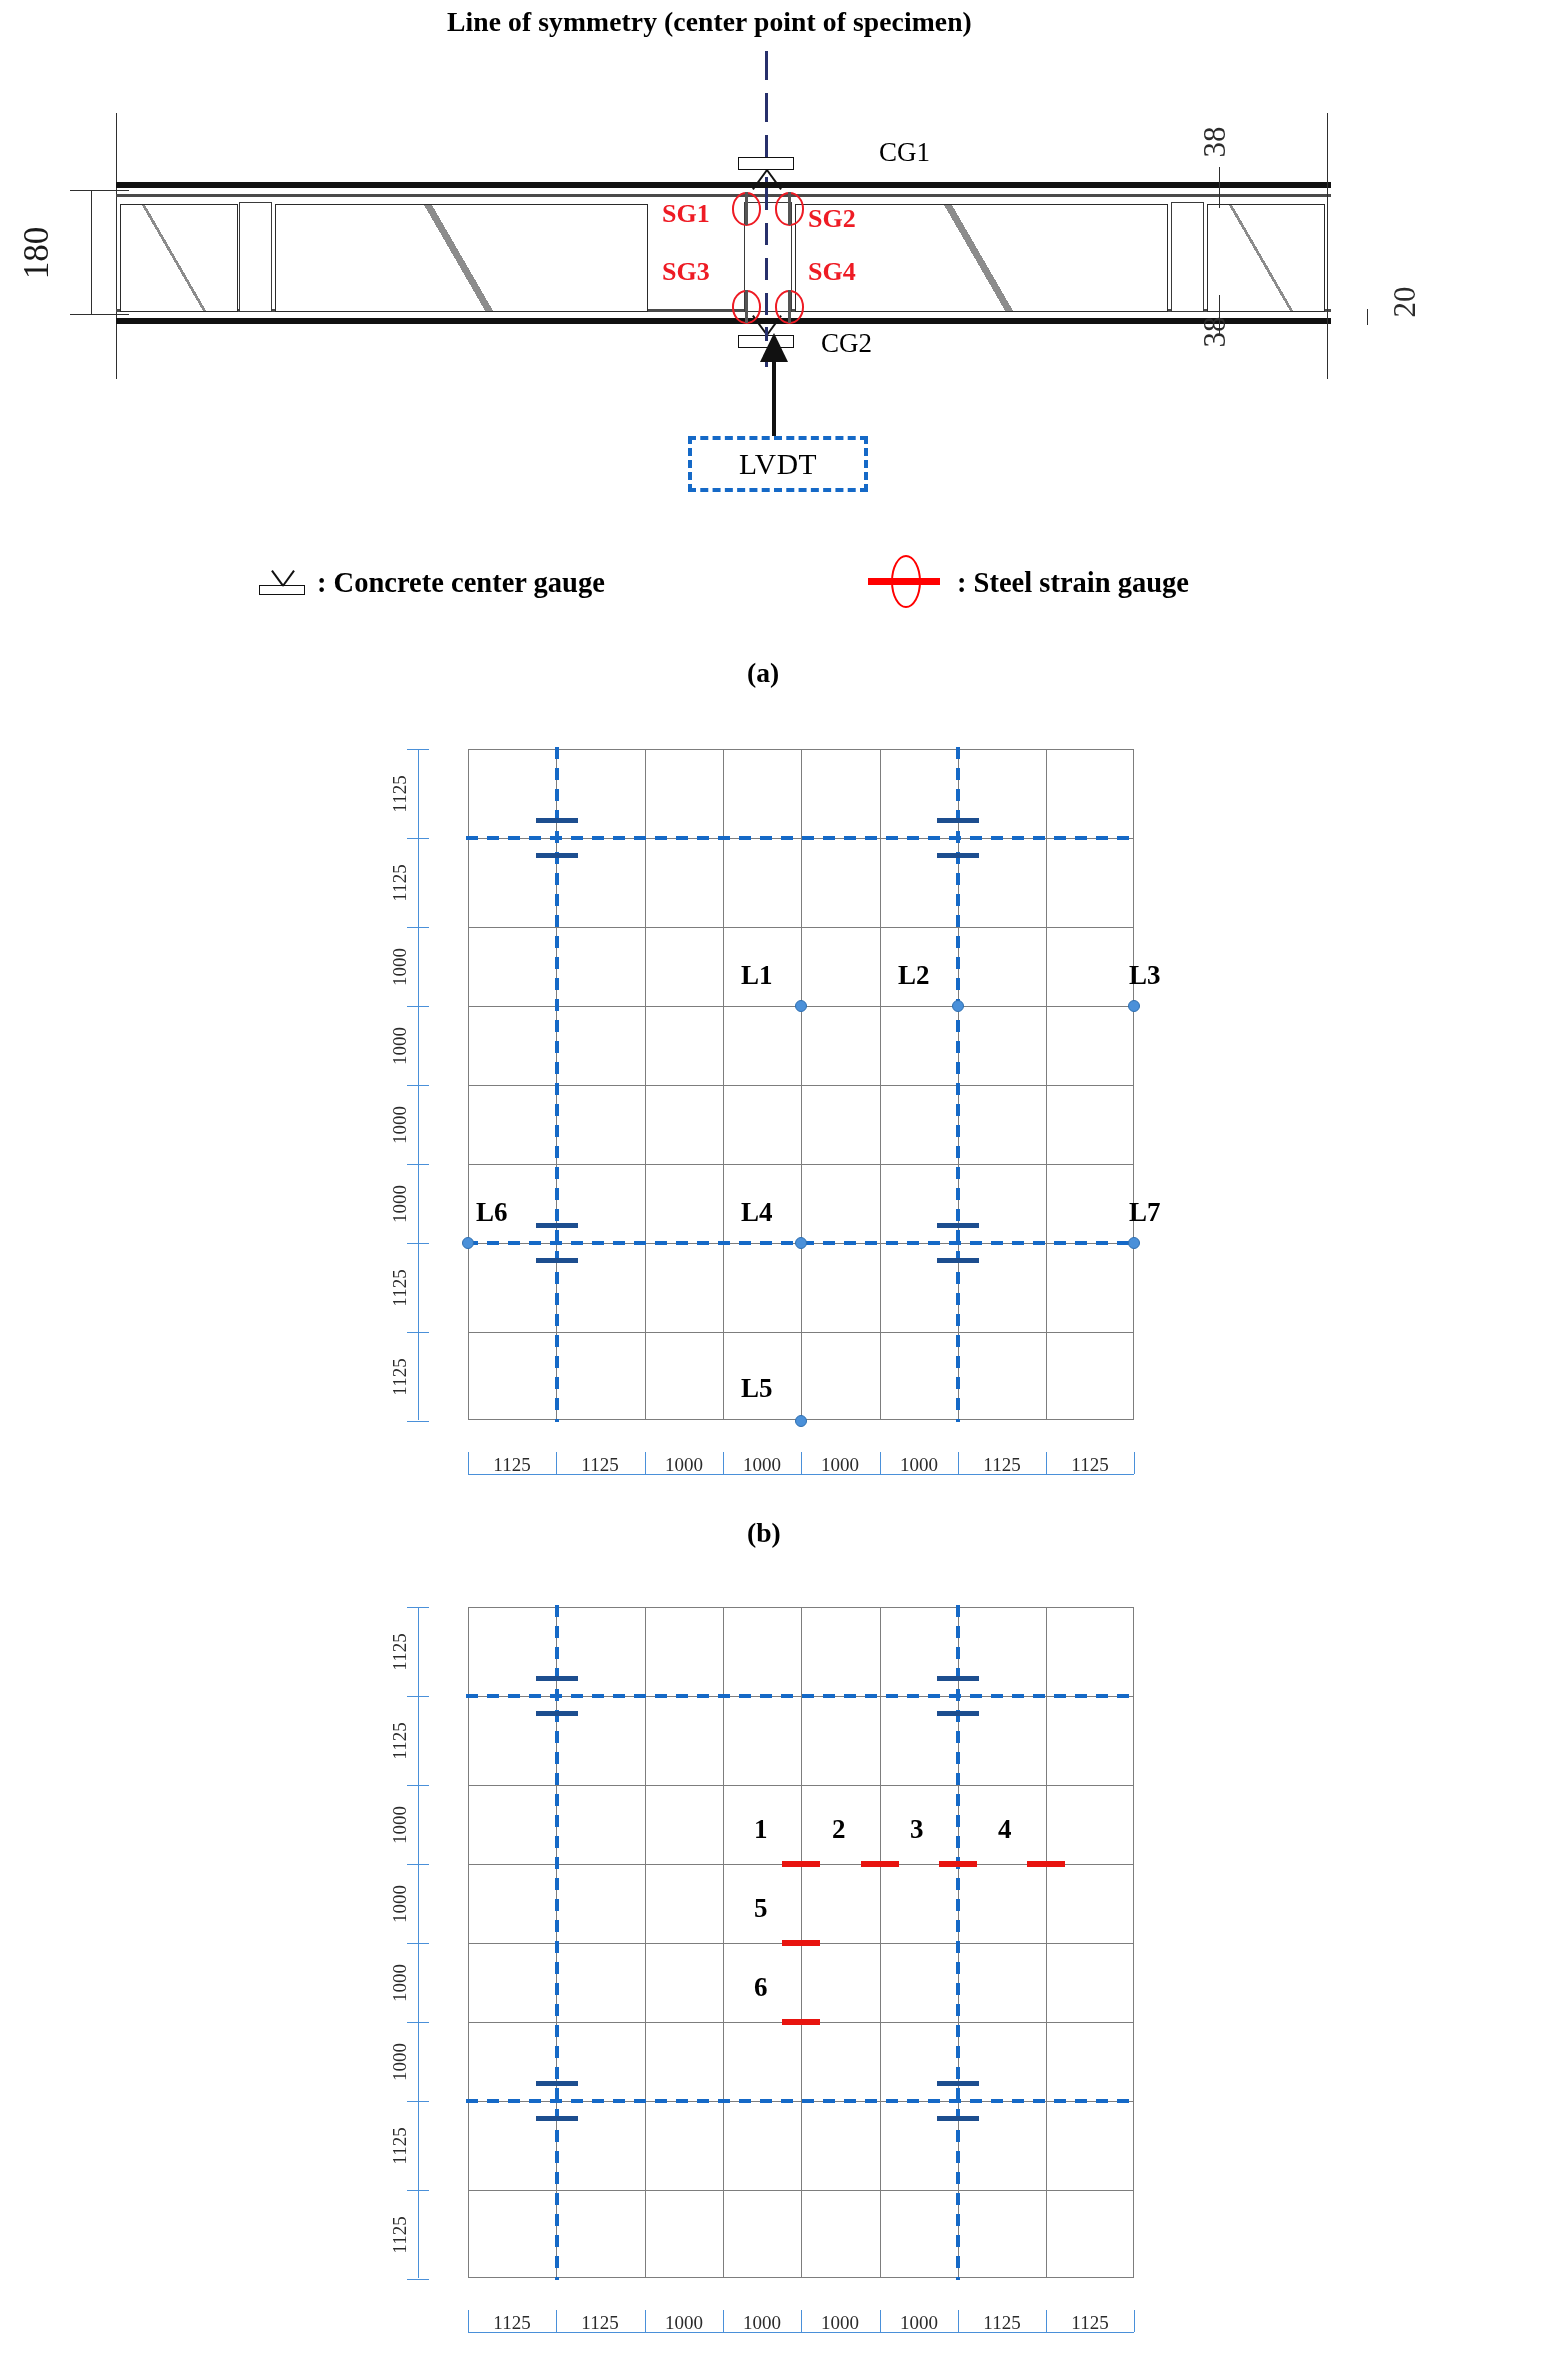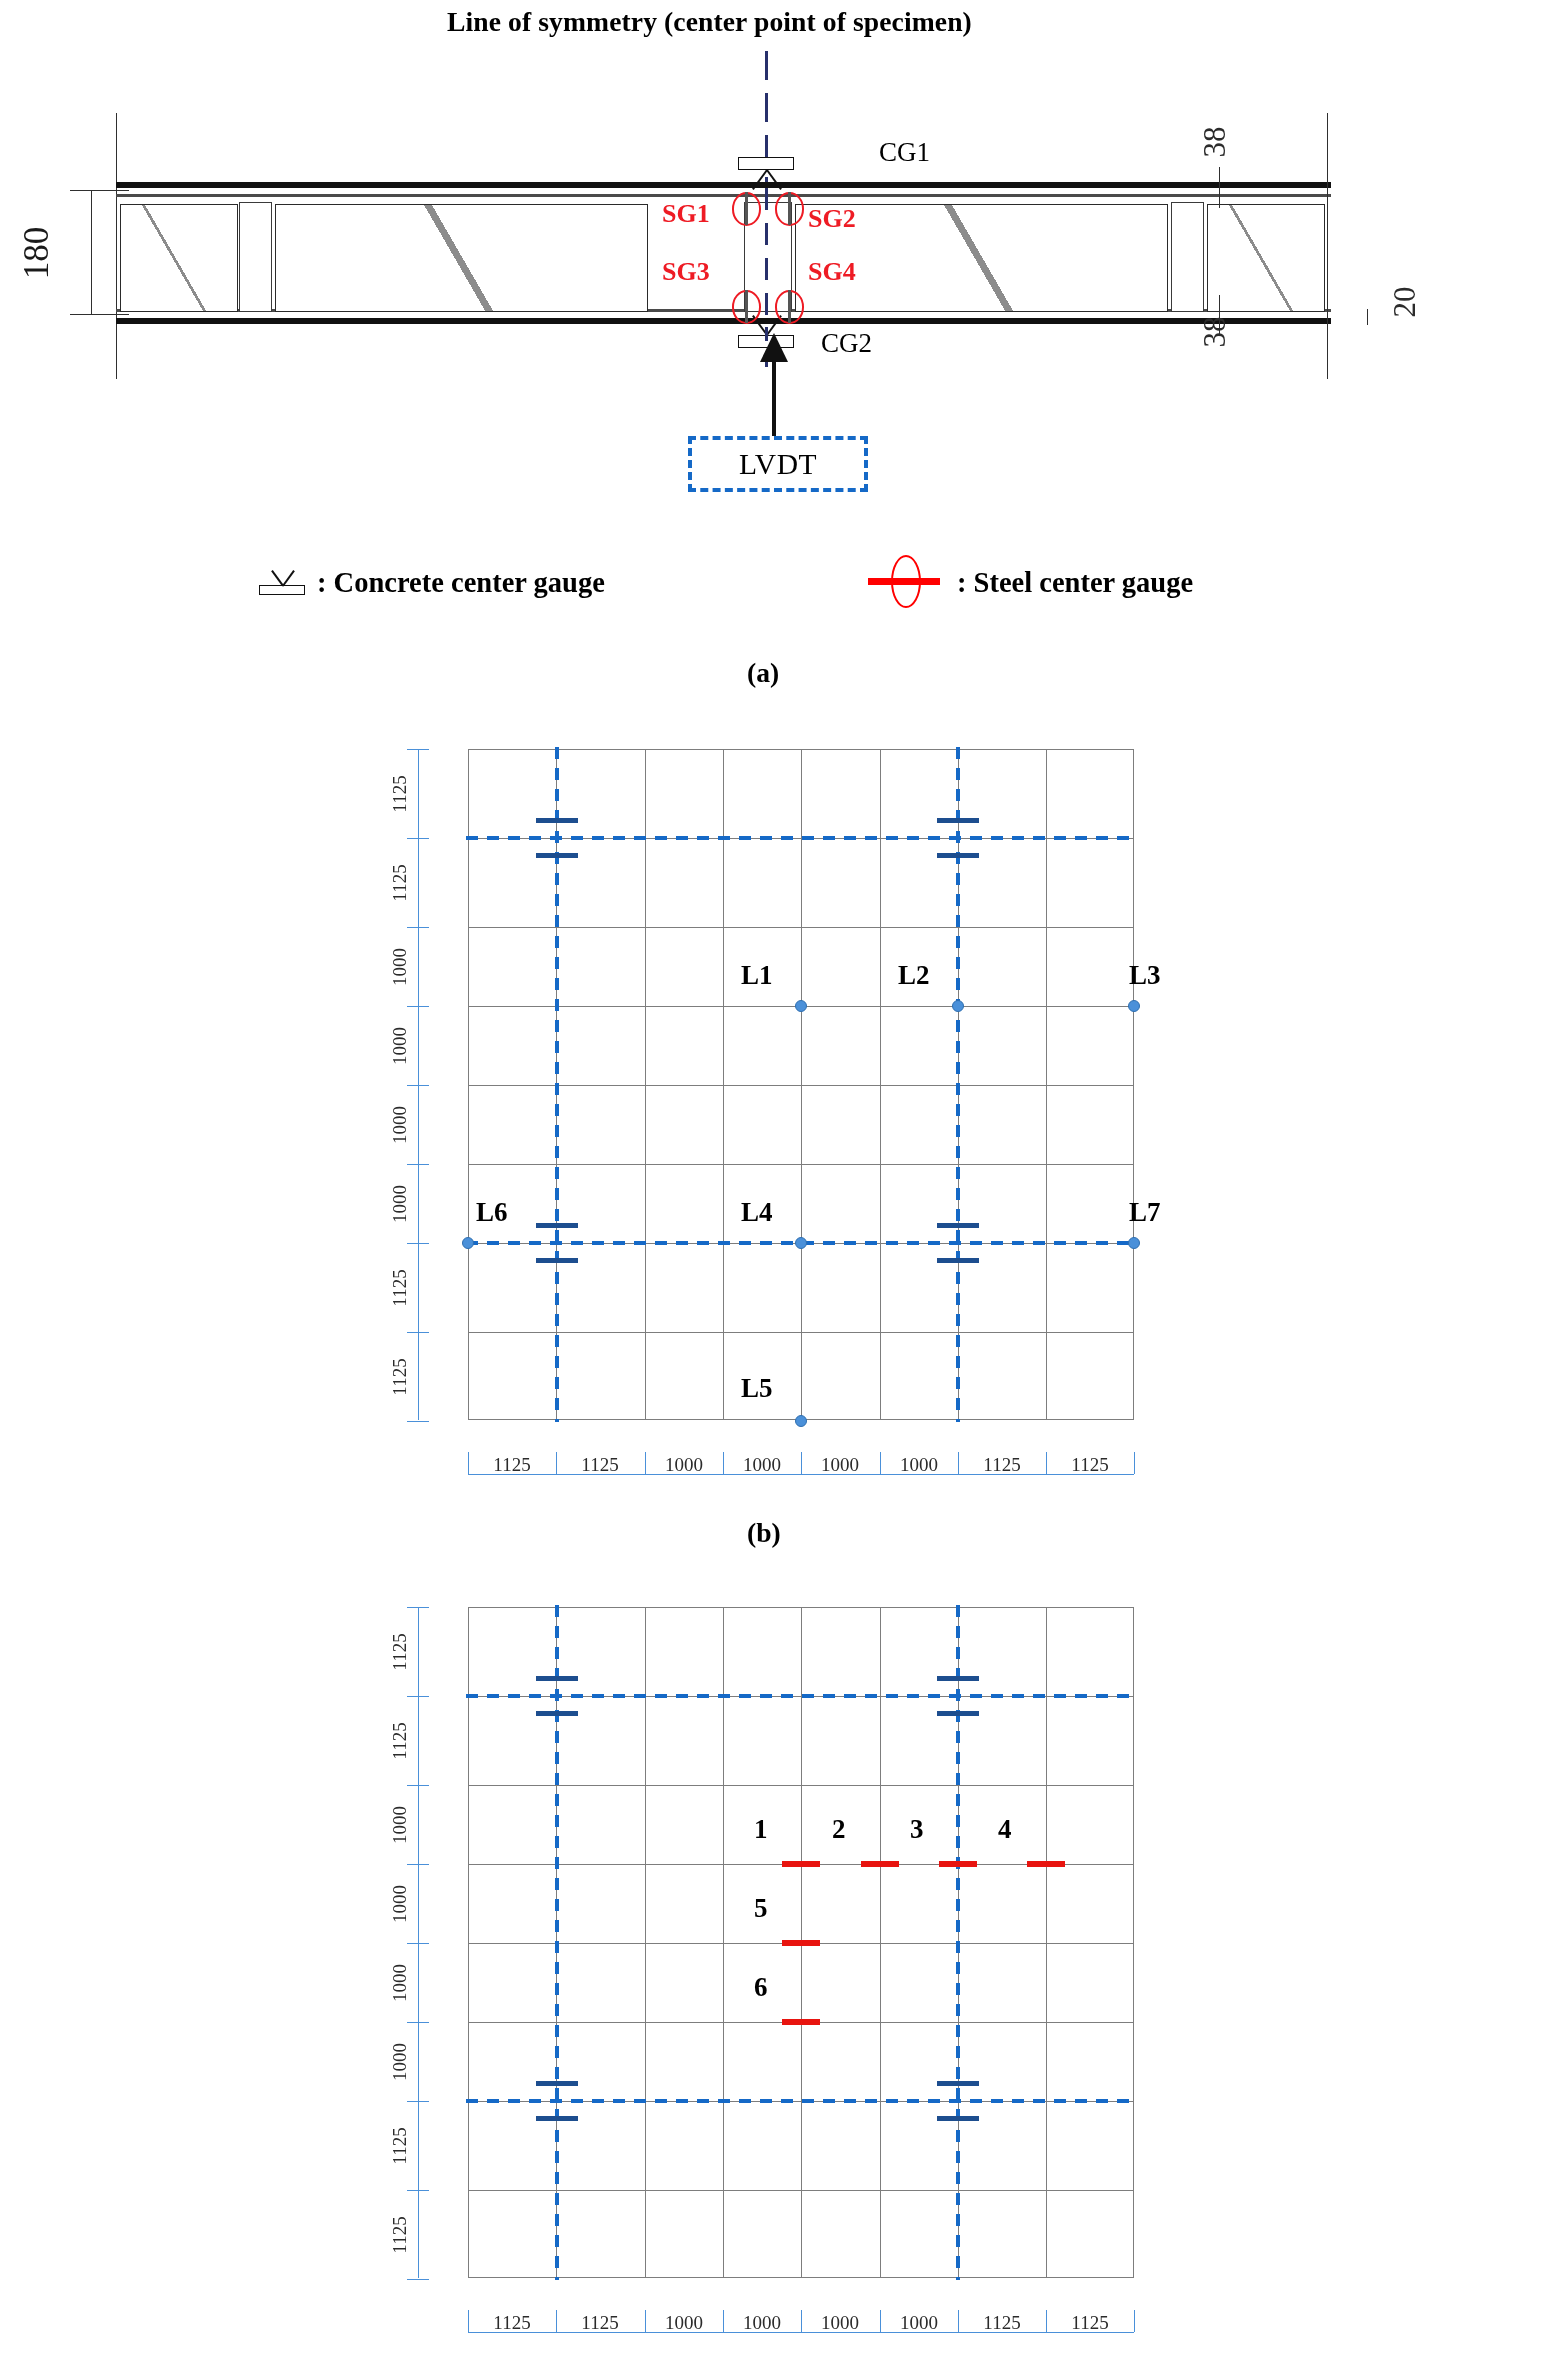--- a/index.html
+++ b/index.html
@@ -192,21 +192,21 @@
 
 <div class="cgauge" style="left:259px;top:567px;width:46px;height:28.5px;">
   <div class="bx" style="top:62%;height:38%;"></div>
   <div class="v1" style="top:0;height:66%;transform:rotate(-36deg);transform-origin:bottom center;left:50%;"></div>
   <div class="v2" style="top:0;height:66%;transform:rotate(36deg);transform-origin:bottom center;left:50%;"></div>
 </div>
 <div class="abs legend-txt" style="left:317px;top:567px;">: Concrete center gauge</div>
 
 <div class="lg-steel" style="left:891px;top:555px;"></div>
 <div class="abs lg-steel-bar" style="left:868px;top:578px;width:72px;"></div>
-<div class="abs legend-txt" style="left:957px;top:567px;">: Steel center gauge</div>
+<div class="abs legend-txt" style="left:957px;top:567px;">: Steel strain gauge</div>
 
 <div class="abs cap" style="left:747px;top:657px;">
   <b>(a)</b>
 </div>
 
 <div id="panel-b">
     <div class="frame" style="left:468px;top:749px;width:666px;height:671px;"></div>
     <div class="g-v" style="left:556px;top:749px;height:671px;"></div>
     <div class="g-v" style="left:645px;top:749px;height:671px;"></div>
     <div class="g-v" style="left:723px;top:749px;height:671px;"></div>

